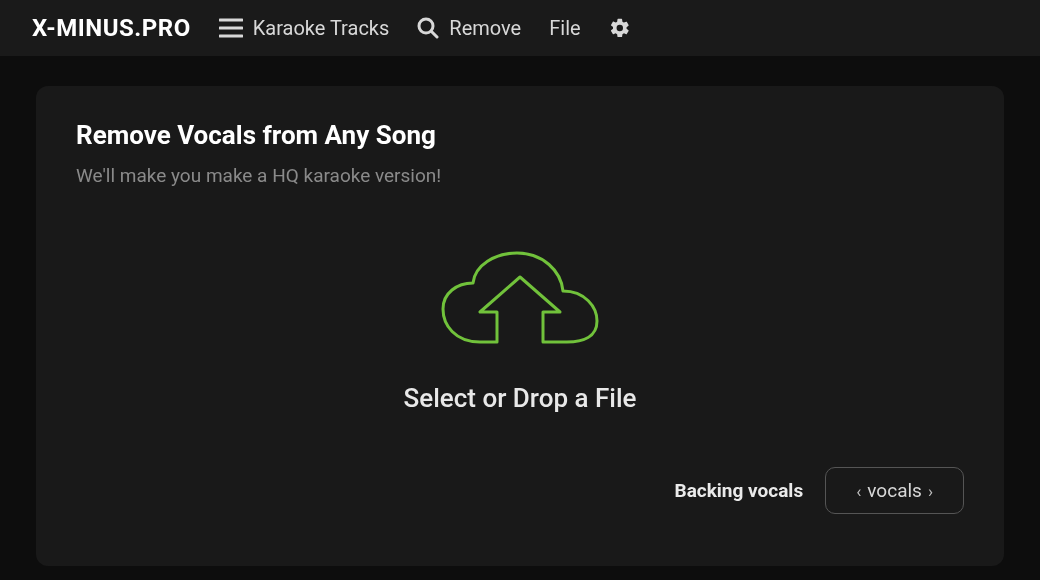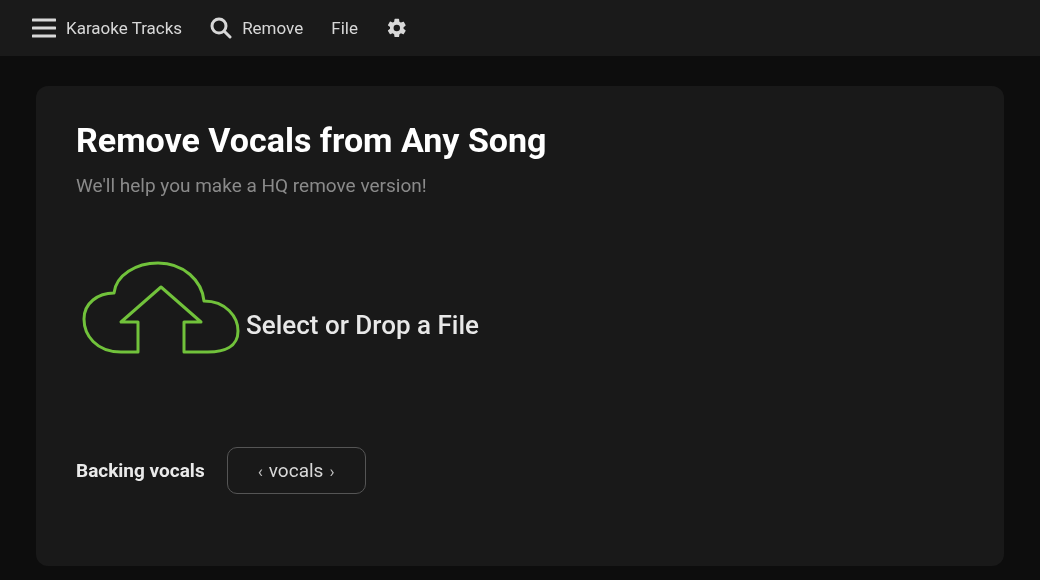--- a/index.html
+++ b/index.html
@@ -23,67 +23,68 @@
       font-size: 24px;
       font-weight: 700;
       letter-spacing: 0.5px;
       color: #ffffff;
     }
     .nav-item {
       display: flex;
       align-items: center;
       gap: 10px;
       color: #d8d8d8;
-      font-size: 17px;
+      font-size: 20px;
       cursor: pointer;
     }
     .nav-item .icon-svg {
       display: inline-flex;
       align-items: center;
       justify-content: center;
     }
     .icon-svg svg {
       display: block;
     }
     .main-card {
       margin: 30px 36px 0 36px;
       background: #191919;
       border-radius: 12px;
       padding: 34px 40px 38px 40px;
       height: 480px;
       position: relative;
     }
     .page-title {
-      font-size: 34px;
+      font-size: 26px;
       font-weight: 700;
       color: #ffffff;
       margin-bottom: 14px;
     }
     .page-subtitle {
       font-size: 19px;
       color: #8a8a8a;
     }
     .drop-area {
       display: flex;
+      flex-direction: column;
       align-items: center;
       margin-top: 60px;
       cursor: pointer;
     }
     .cloud-icon {
       margin-bottom: 22px;
     }
     .drop-text {
       font-size: 26px;
       font-weight: 500;
       color: #e8e8e8;
     }
     .option-row {
       display: flex;
       align-items: center;
-      justify-content: flex-start;
+      justify-content: flex-end;
       gap: 22px;
       margin-top: 54px;
     }
     .option-label {
       font-size: 19px;
       font-weight: 700;
       color: #eaeaea;
     }
     .option-select {
       border: 1px solid #555555;
@@ -99,20 +100,21 @@
     }
     .chev {
       color: #c0c0c0;
       font-size: 17px;
     }
   </style>
 </head>
 <body>
 
 <div class="header">
+  <div class="logo">X-MINUS.PRO</div>
 
   <div class="nav-item">
     <span class="icon-svg">
       <svg width="24" height="20" viewBox="0 0 24 20" fill="none">
         <line x1="1" y1="2" x2="23" y2="2" stroke="#d8d8d8" stroke-width="3" stroke-linecap="round"></line>
         <line x1="1" y1="10" x2="23" y2="10" stroke="#d8d8d8" stroke-width="3" stroke-linecap="round"></line>
         <line x1="1" y1="18" x2="23" y2="18" stroke="#d8d8d8" stroke-width="3" stroke-linecap="round"></line>
       </svg>
     </span>
     <span>Karaoke Tracks</span>
@@ -136,21 +138,21 @@
     <span class="icon-svg">
       <svg width="22" height="22" viewBox="0 0 24 24" fill="#d8d8d8">
         <path d="M19.14,12.94a7.07,7.07,0,0,0,.05-.94,7.07,7.07,0,0,0-.05-.94l2.11-1.65a.5.5,0,0,0,.12-.64l-2-3.46a.5.5,0,0,0-.61-.22l-2.49,1a7,7,0,0,0-1.62-.94l-.38-2.65A.5.5,0,0,0,13.77,2H9.77a.5.5,0,0,0-.5.42L8.89,5.07a7,7,0,0,0-1.62.94l-2.49-1a.5.5,0,0,0-.61.22l-2,3.46a.5.5,0,0,0,.12.64l2.11,1.65a7.07,7.07,0,0,0-.05.94,7.07,7.07,0,0,0,.05.94L2.29,14.51a.5.5,0,0,0-.12.64l2,3.46a.5.5,0,0,0,.61.22l2.49-1a7,7,0,0,0,1.62.94l.38,2.65a.5.5,0,0,0,.5.42h4a.5.5,0,0,0,.5-.42l.38-2.65a7,7,0,0,0,1.62-.94l2.49,1a.5.5,0,0,0,.61-.22l2-3.46a.5.5,0,0,0-.12-.64ZM11.77,15.5A3.5,3.5,0,1,1,15.27,12,3.5,3.5,0,0,1,11.77,15.5Z"></path>
       </svg>
     </span>
   </div>
 </div>
 
 <div class="main-card">
   <h1 class="page-title">Remove Vocals from Any Song</h1>
-  <p class="page-subtitle">We'll help you make a HQ remove version!</p>
+  <p class="page-subtitle">We'll make you make a HQ karaoke version!</p>
 
   <div class="drop-area">
     <div class="cloud-icon">
       <svg width="170" height="110" viewBox="0 0 170 110" fill="none">
         <path d="M 45 95
                  C 20 95, 8 78, 8 62
                  C 8 46, 22 36, 38 36
                  C 40 18, 60 6, 82 6
                  C 108 6, 126 24, 128 44
                  C 150 44, 162 60, 162 74

